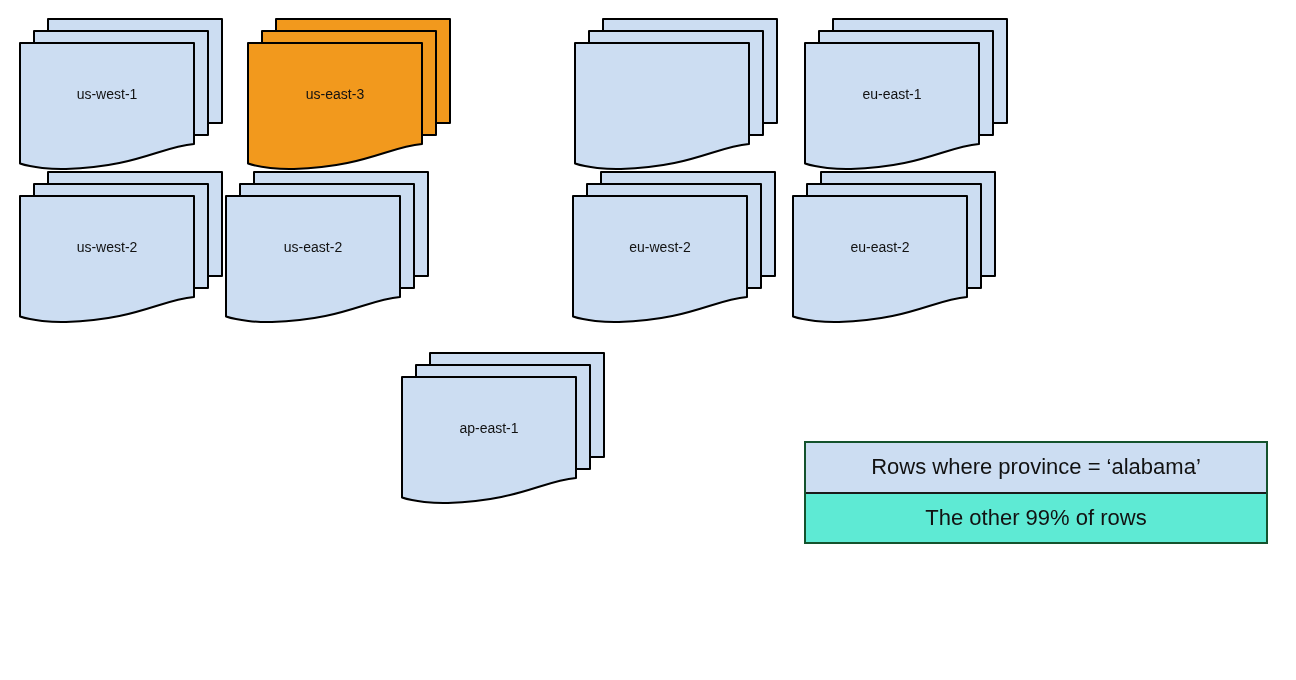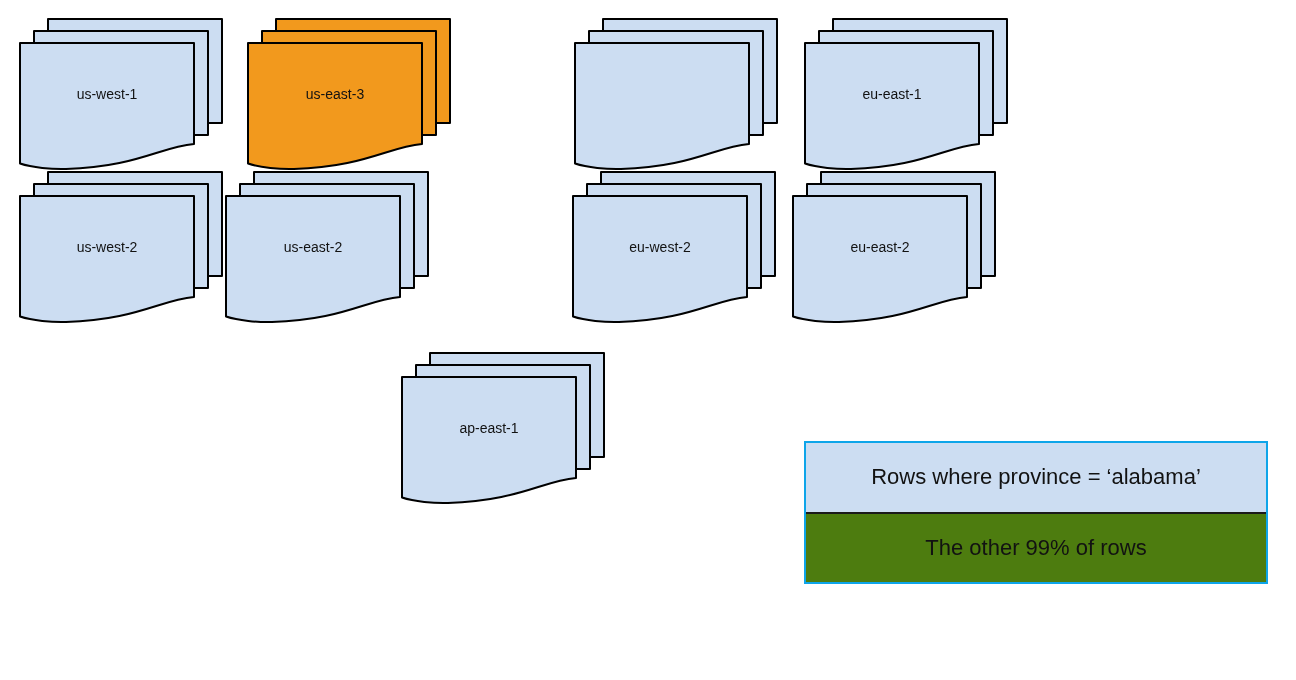--- a/index.html
+++ b/index.html
@@ -10,22 +10,22 @@
   .canvas{position:absolute;left:0;top:0;width:1296px;height:680px;}
   .stack{position:absolute;width:204px;height:156px;}
   .stack svg{position:absolute;left:0;top:0;overflow:visible;}
   .sheet{stroke:#000000;stroke-width:2;stroke-linejoin:round;}
   .stack-label{
     position:absolute;left:0px;top:64px;width:176px;height:24px;
     text-align:center;font-size:14px;line-height:24px;color:#121212;
     white-space:nowrap;
   }
   .legend{
-    position:absolute;left:804px;top:441px;width:464px;height:143px;
-    box-sizing:border-box;border:2px solid #0ea5e9;
+    position:absolute;left:804px;top:441px;width:464px;height:103px;
+    box-sizing:border-box;border:2px solid #14532d;
     display:flex;flex-direction:column;
   }
   .legend-row{
     flex:1;display:flex;align-items:center;justify-content:center;
     font-size:22px;color:#121212;
   }
   .legend-row + .legend-row{border-top:2px solid #1a1a1a;}
 </style>
 </head>
 <body>
@@ -110,18 +110,18 @@
       <path class="sheet" d="M1 25 L175 25 L175 126 C141 129 117 149 47 151 C33 151.5 13 149.5 1 145.5 Z" fill="#CCDDF2"></path>
     </svg>
     <span class="stack-label">ap-east-1</span>
   </div>
 
 
   <div class="legend">
     <div class="legend-row" style="background: rgb(204, 221, 242);">
       <span>Rows where province = ‘alabama’</span>
     </div>
-    <div class="legend-row" style="background: #4d7c0f;">
+    <div class="legend-row" style="background: #5eead4;">
       <span>The other 99% of rows</span>
     </div>
   </div>
 
 </div>
 
 </body></html>

